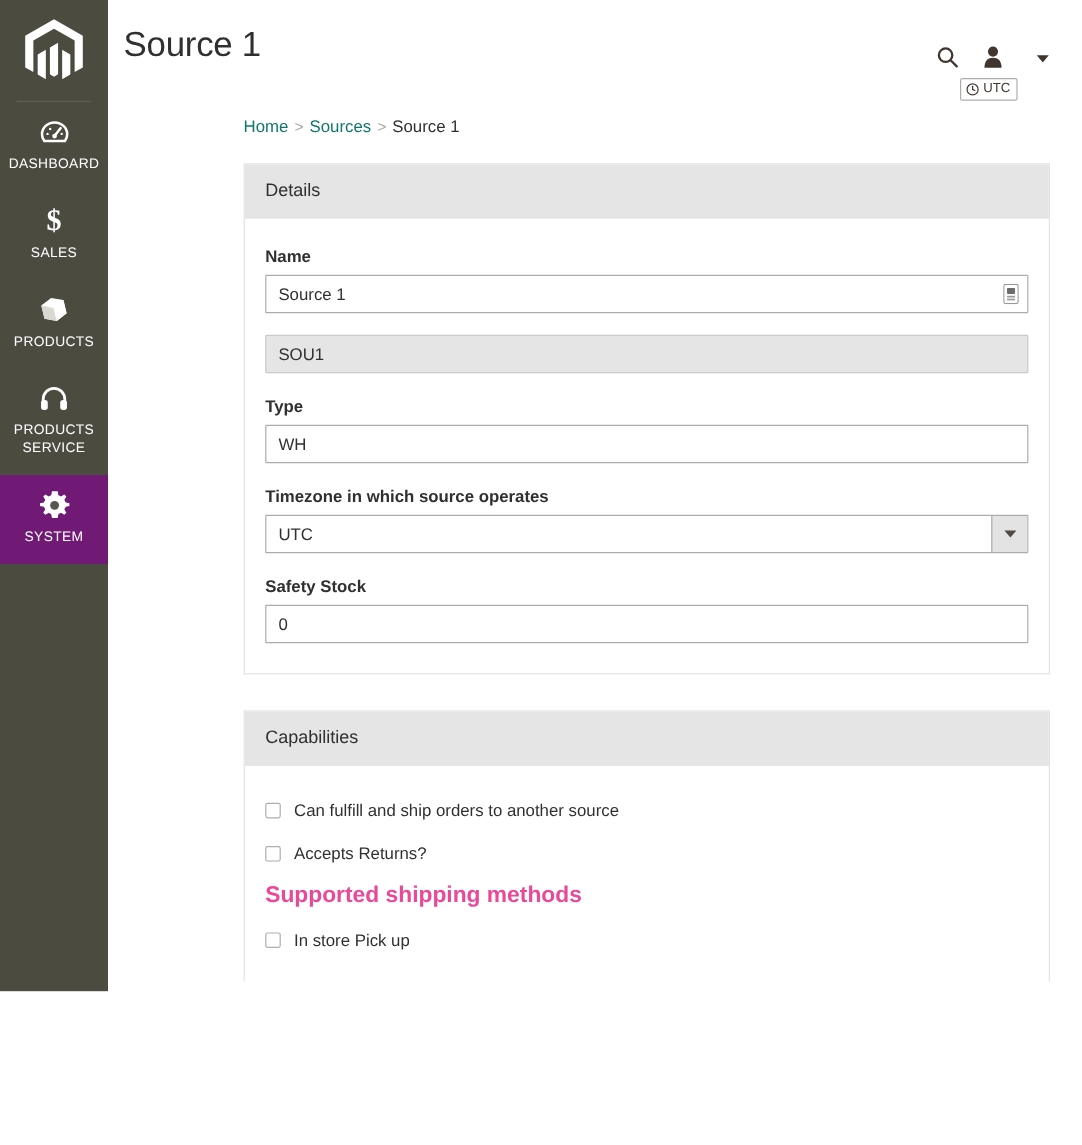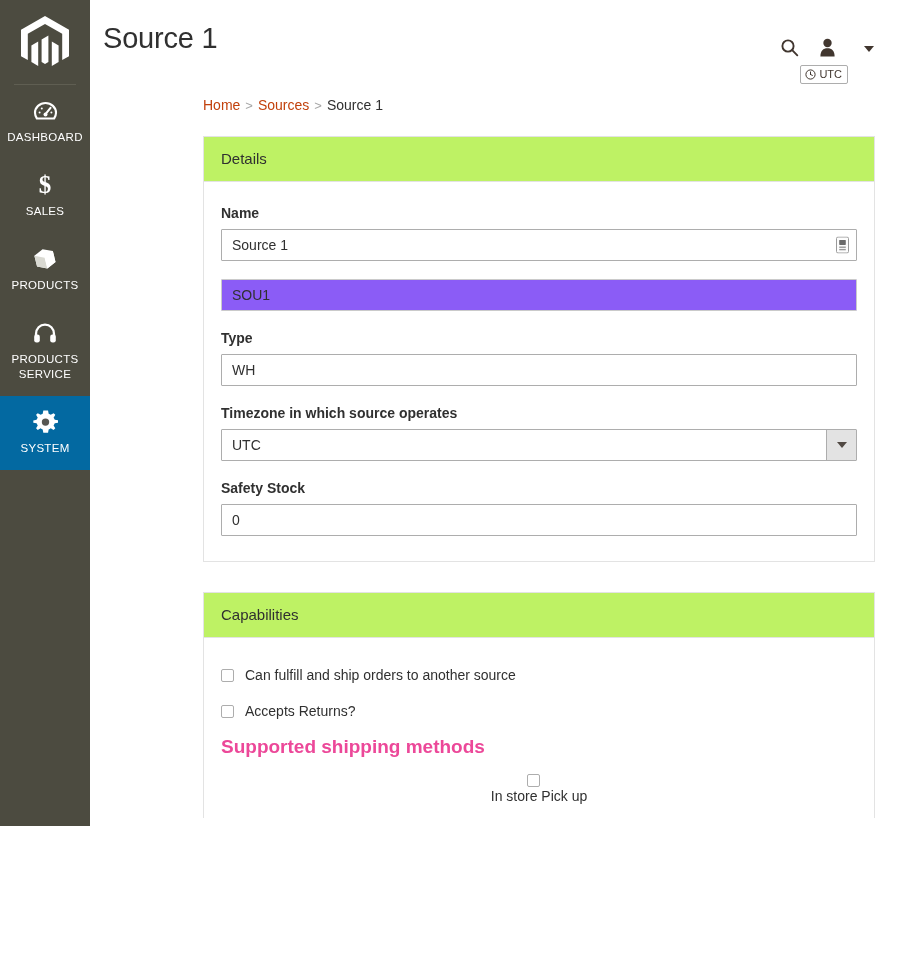--- a/index.html
+++ b/index.html
@@ -41,21 +41,21 @@
 
   .nav-item {
     display: block;
     width: 90px;
     padding: 12px 4px 14px 4px;
     text-align: center;
     cursor: pointer;
     text-decoration: none;
     color: #fff;
   }
-  .nav-item.active { background: #0369a1; text-align: center; }
+  .nav-item.active { background: #701a75; text-align: center; }
   .nav-icon {
     display: block;
     height: 26px;
     line-height: 26px;
     margin-bottom: 7px;
   }
   .nav-icon svg { display: inline-block; vertical-align: middle; }
   .nav-label {
     display: block;
     font-size: 11.5px;
@@ -152,39 +152,39 @@
   
   #breadcrumb {
     margin: 0;
     padding: 0 0 0 113px;
     font-size: 14px;
     color: #303030;
     height: 30px;
     line-height: 20px;
   }
   #breadcrumb a {
-    color: #c2410c;
+    color: #0f766e;
     text-decoration: none;
     cursor: pointer;
   }
   .crumb-sep { color: #a6a6a6; padding: 0 5px; font-size: 13px; }
   .crumb-current { color: #303030; }
 
   
   #content {
     padding: 11px 27px 0 113px;
   }
 
   .panel {
     border: 1px solid #e3e3e3;
     background: #ffffff;
     margin-bottom: 30px;
   }
   .panel-head {
-    background: #bef264;
+    background: #e5e5e5;
     border-bottom: 1px solid #e3e3e3;
     padding: 13px 17px 13px 17px;
   }
   .panel-head-title {
     font-size: 15px;
     color: #303030;
     font-weight: 400;
     line-height: 18px;
   }
   .panel-body {
@@ -211,21 +211,21 @@
     border-radius: 1px;
     background: #ffffff;
     font-size: 14px;
     color: #303030;
     padding: 0 10px;
     font-family: "Liberation Sans", sans-serif;
     line-height: 30px;
     display: block;
   }
   .ctrl.readonly {
-    background: #8b5cf6;
+    background: #e5e5e5;
     border-color: #cacaca;
     color: #303030;
   }
   .ctrl-wrap { position: relative; }
   .autofill-icon {
     position: absolute;
     right: 8px;
     top: 50%;
     transform: translateY(-50%);
     width: 13px;
@@ -263,21 +263,21 @@
     border-right: 5px solid transparent;
     border-top: 6px solid #514943;
   }
 
   
   .chk-row {
     display: flex;
     align-items: center;
     margin-bottom: 18px;
   }
-  .chk-row:last-child { margin-bottom: 16px; flex-direction: column; }
+  .chk-row:last-child { margin-bottom: 16px; }
   .chk-box {
     width: 13px;
     height: 13px;
     border: 1px solid #adadad;
     border-radius: 2px;
     background: #fff;
     margin-right: 11px;
     flex: 0 0 13px;
     cursor: pointer;
   }

